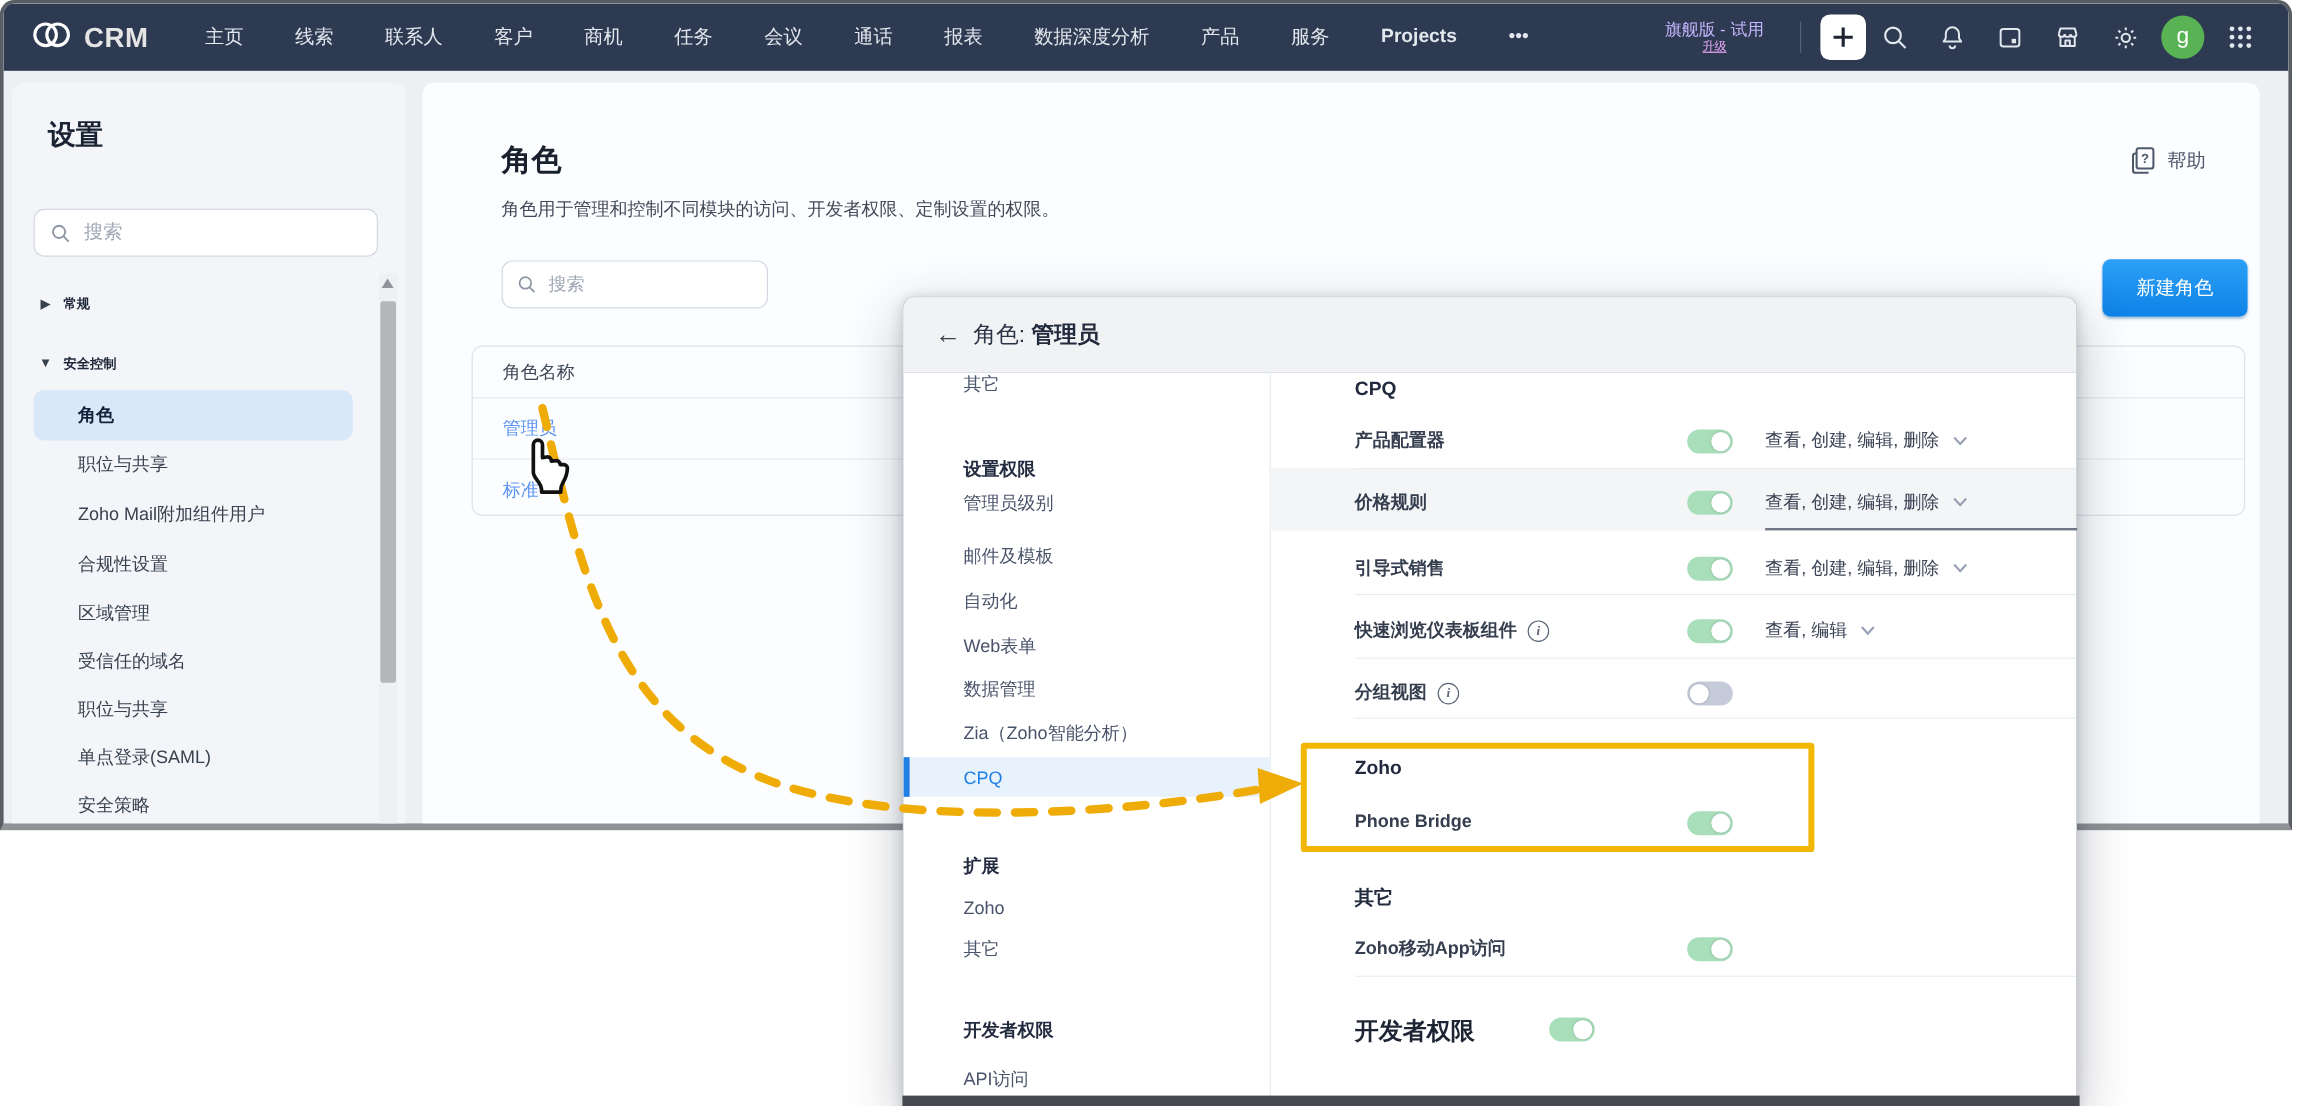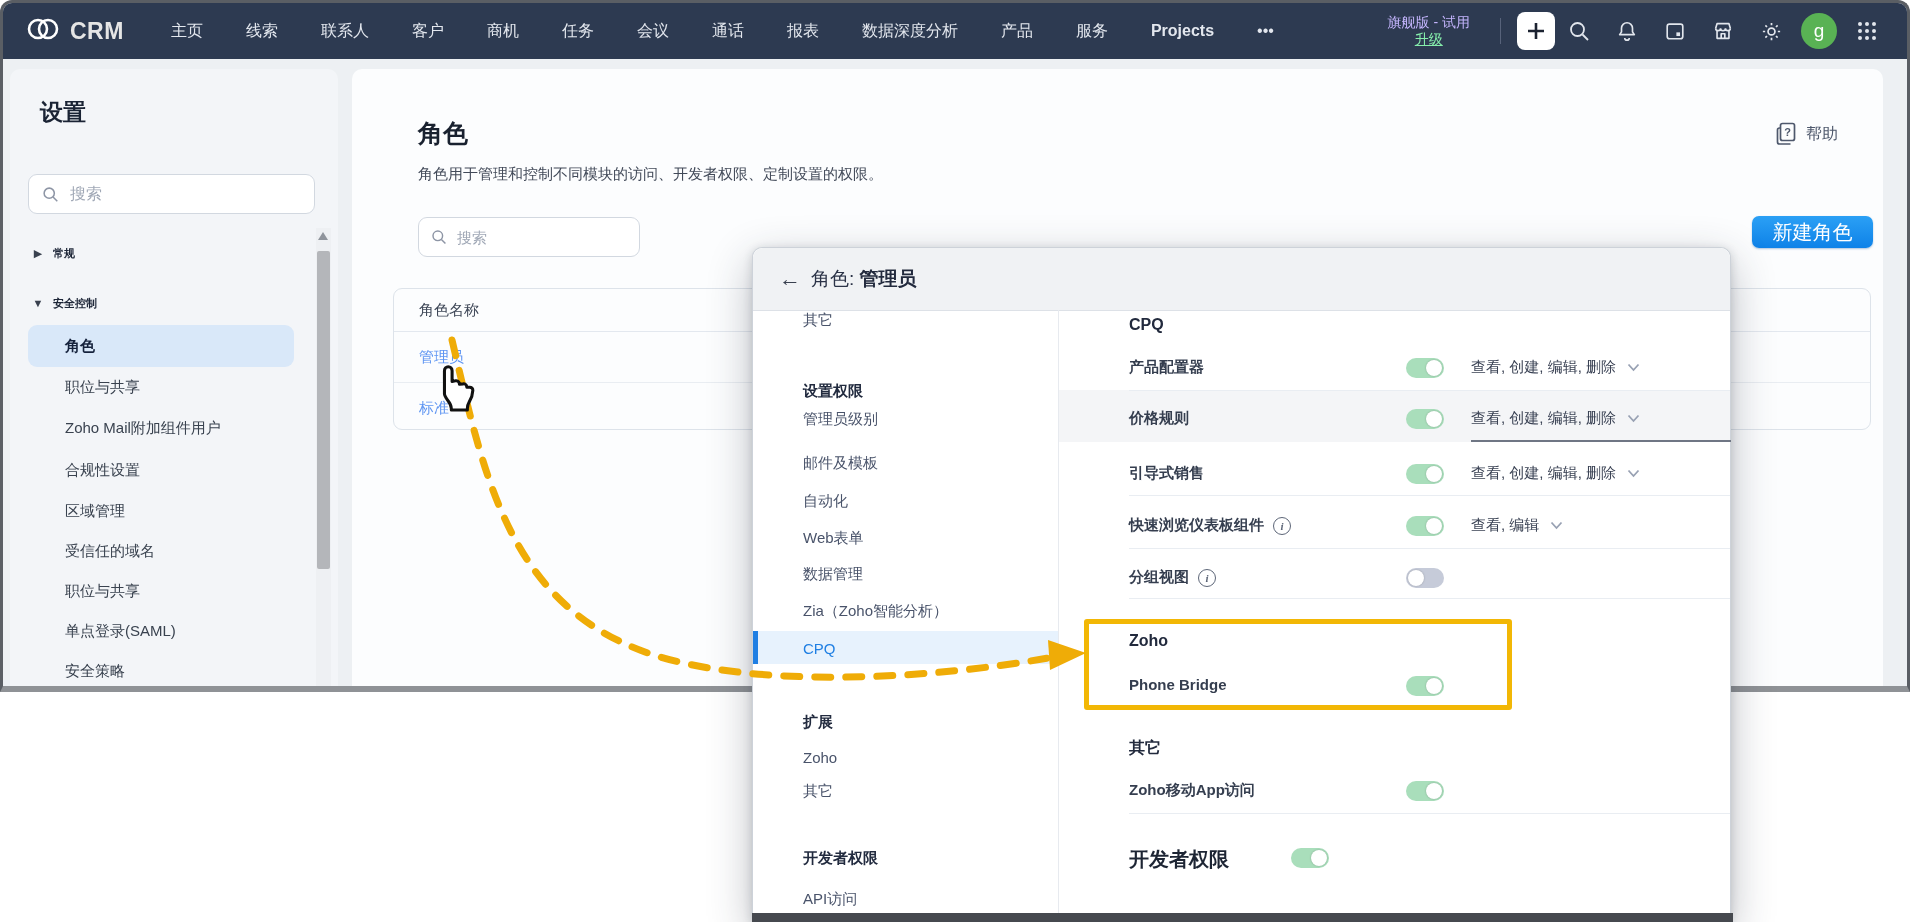--- a/index.html
+++ b/index.html
@@ -14,21 +14,21 @@
   
   #navbar{position:absolute;left:0;top:0;right:0;height:56px;background:#2d3a51;display:flex;align-items:center;}
   .nav-logo{display:flex;align-items:center;margin-left:22px;}
   .nav-brand{color:#e5e5e5;font-size:23px;font-weight:bold;margin-left:9px;letter-spacing:.5px;}
   .nav-menu{display:flex;align-items:center;margin-left:28px;gap:5px;}
   .nav-item{color:#e3e7ee;font-size:16px;padding:0 19px;cursor:pointer;white-space:nowrap;}
   .nav-item.latin{font-weight:bold;}
   .nav-right{display:flex;align-items:center;margin-left:auto;margin-right:16px;gap:0;}
   .plan-block{text-align:center;line-height:1.25;margin-right:14px;}
   .plan-name{color:#c4b5fd;font-size:14px;}
-  .plan-upgrade{color:#86efac;font-size:14px;text-decoration:underline;cursor:pointer;}
+  .plan-upgrade{color:#f0abfc;font-size:10px;text-decoration:underline;cursor:pointer;}
   .nav-divider{width:1px;height:26px;background:#57627a;margin:0 16px;}
   .plus-btn{width:38px;height:38px;background:#fff;border-radius:8px;display:flex;align-items:center;justify-content:center;cursor:pointer;}
   .plus-btn svg{display:block;}
   .nav-icon{width:48px;height:40px;display:flex;align-items:center;justify-content:center;cursor:pointer;}
   .avatar{width:36px;height:36px;border-radius:50%;background:#59b254;color:#fff;font-size:19px;display:flex;align-items:center;justify-content:center;margin:0 6px;cursor:pointer;}
 
   
   #sidebar{position:absolute;left:7px;top:66px;width:328px;height:626px;background:#f3f5f8;border-radius:10px;}
   .sb-title{position:absolute;left:30px;top:28px;font-size:23px;font-weight:bold;color:#1a2334;}
   .sb-search{position:absolute;left:18px;top:105px;width:287px;height:40px;background:#fff;border:1px solid #d2d8e0;border-radius:9px;box-sizing:border-box;display:flex;align-items:center;}
@@ -48,22 +48,22 @@
   
   #main{position:absolute;left:349px;top:66px;width:1531px;height:626px;background:#fcfdfe;border-radius:10px;}
   .main-title{position:absolute;left:66px;top:48px;font-size:25px;font-weight:bold;color:#19212f;}
   .main-desc{position:absolute;left:66px;top:96px;font-size:15px;color:#424a59;}
   .help-wrap{position:absolute;left:1424px;top:53px;display:flex;align-items:center;gap:8px;cursor:pointer;}
   .help-wrap span{font-size:16px;color:#4e586c;}
   .m-search{position:absolute;left:66px;top:148px;width:222px;height:40px;background:#fff;border:1px solid #d2d8e0;border-radius:9px;box-sizing:border-box;display:flex;align-items:center;}
   .m-search svg{margin-left:12px;flex:none;}
   .m-search input{border:none;outline:none;background:transparent;font-size:15px;color:#333;margin-left:8px;width:150px;font-family:inherit;}
   .m-search input::placeholder{color:#a0a8b6;}
-  .new-role-btn{position:absolute;left:1400px;top:147px;width:121px;height:32px;border:none;border-radius:7px;
-        background:linear-gradient(#2ba0f5,#0e82e8);color:#fff;font-size:20px;cursor:pointer;font-family:inherit;
+  .new-role-btn{position:absolute;left:1400px;top:147px;width:121px;height:48px;border:none;border-radius:7px;
+        background:linear-gradient(#2ba0f5,#0e82e8);color:#fff;font-size:16px;cursor:pointer;font-family:inherit;
         box-shadow:0 1px 2px rgba(20,90,160,.35);}
   .role-table{position:absolute;left:41px;top:219px;width:1478px;height:142px;border:1px solid #dde3ea;border-radius:9px;box-sizing:border-box;}
   .rt-header{height:42px;display:flex;align-items:center;border-bottom:1px solid #e3e8ef;}
   .rt-header span{margin-left:25px;font-size:15px;color:#3d4656;}
   .rt-row{height:50px;display:flex;align-items:center;}
   .rt-row + .rt-row{border-top:1px solid #e9edf2;}
   .rt-link{margin-left:25px;font-size:15px;color:#5e95f2;cursor:pointer;}
 
   
   #overlay{position:absolute;left:752px;top:247px;width:979px;height:675px;background:#fff;

